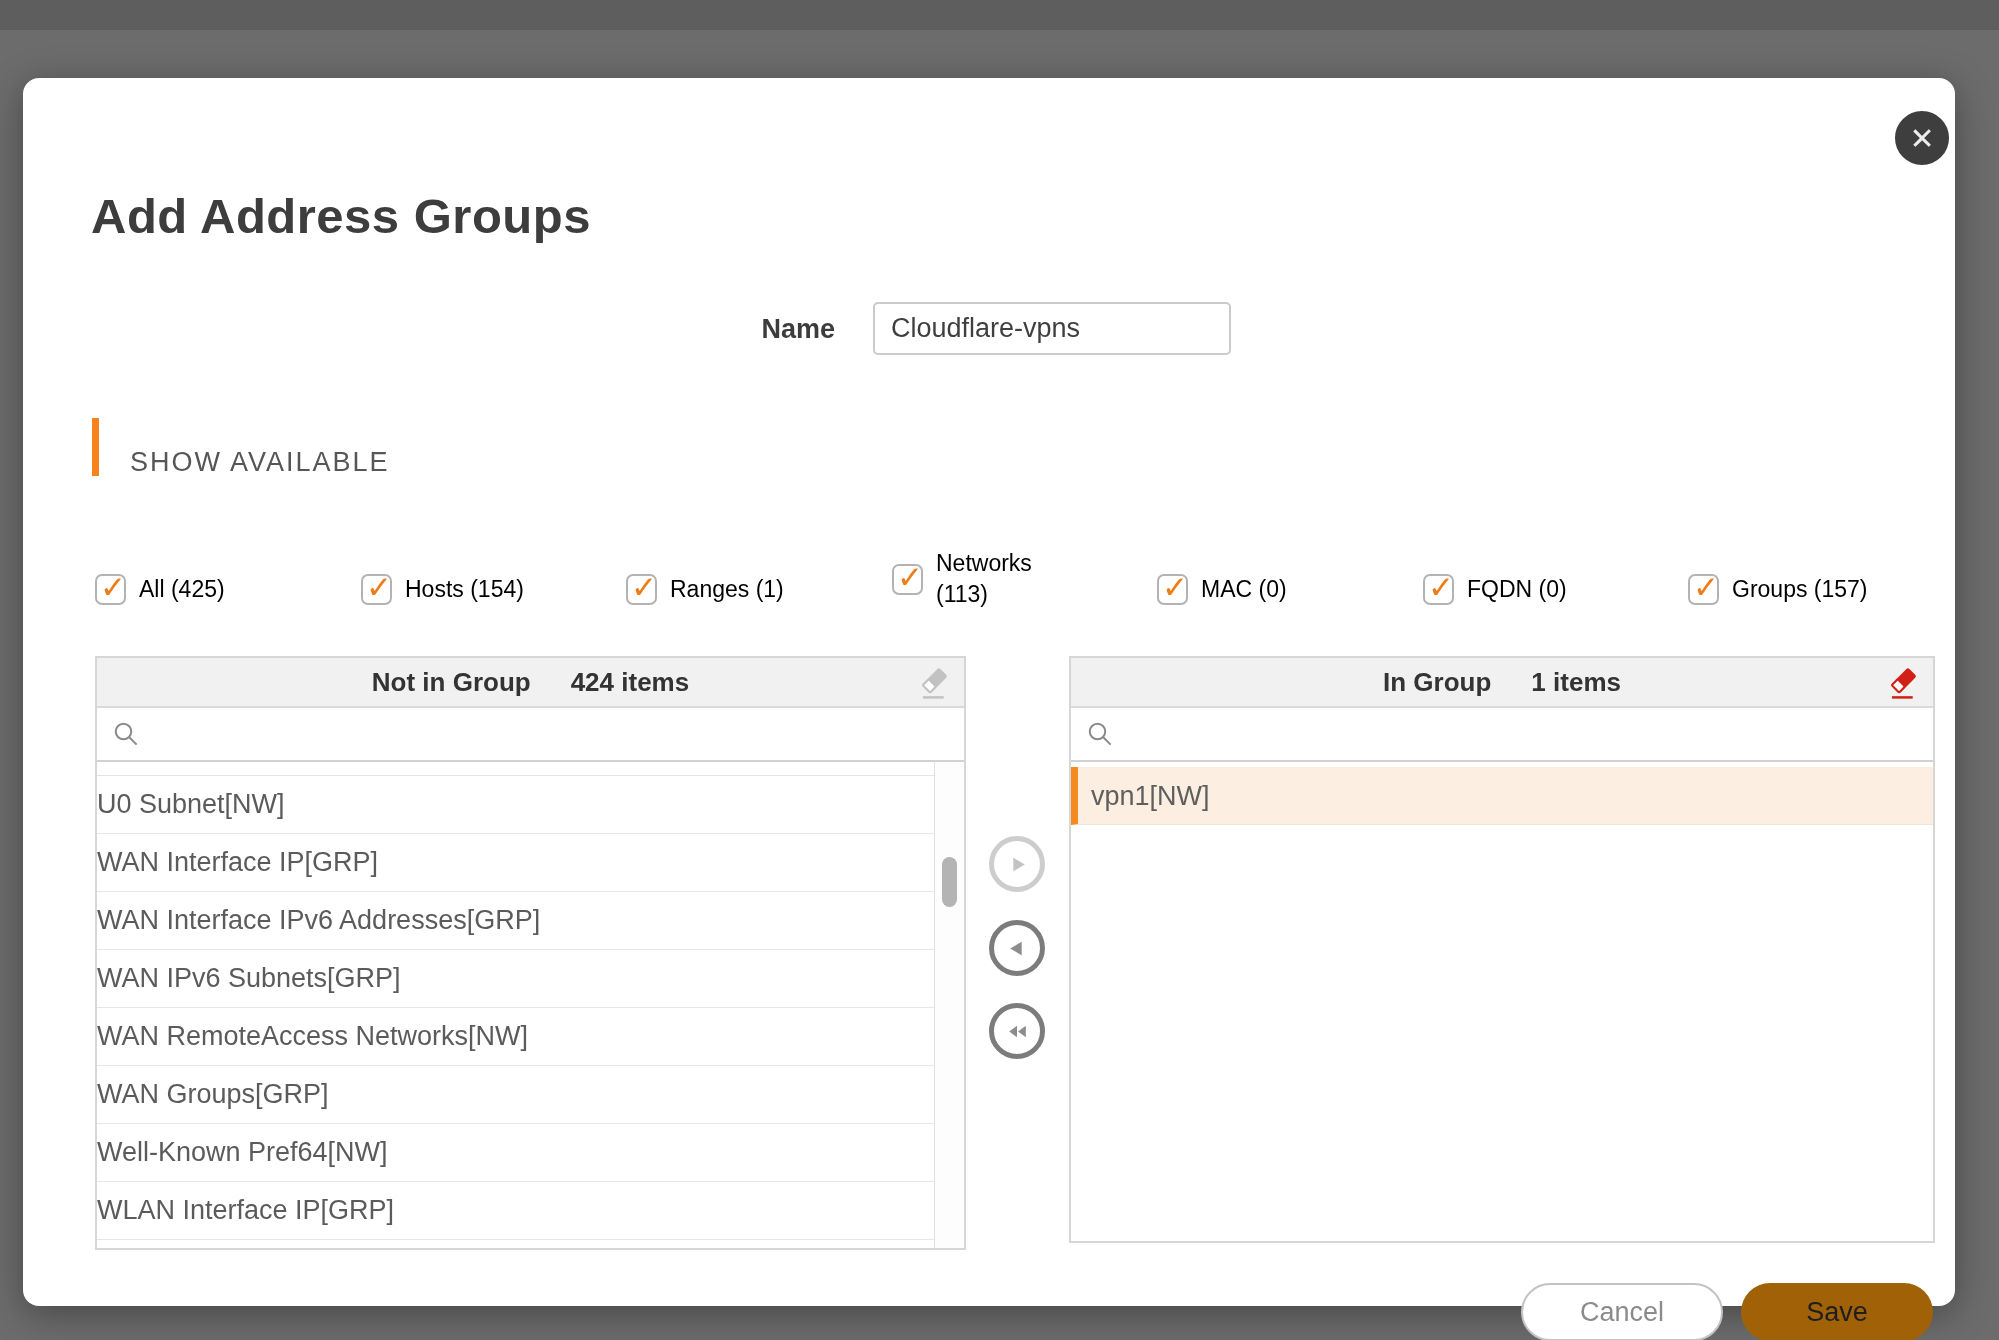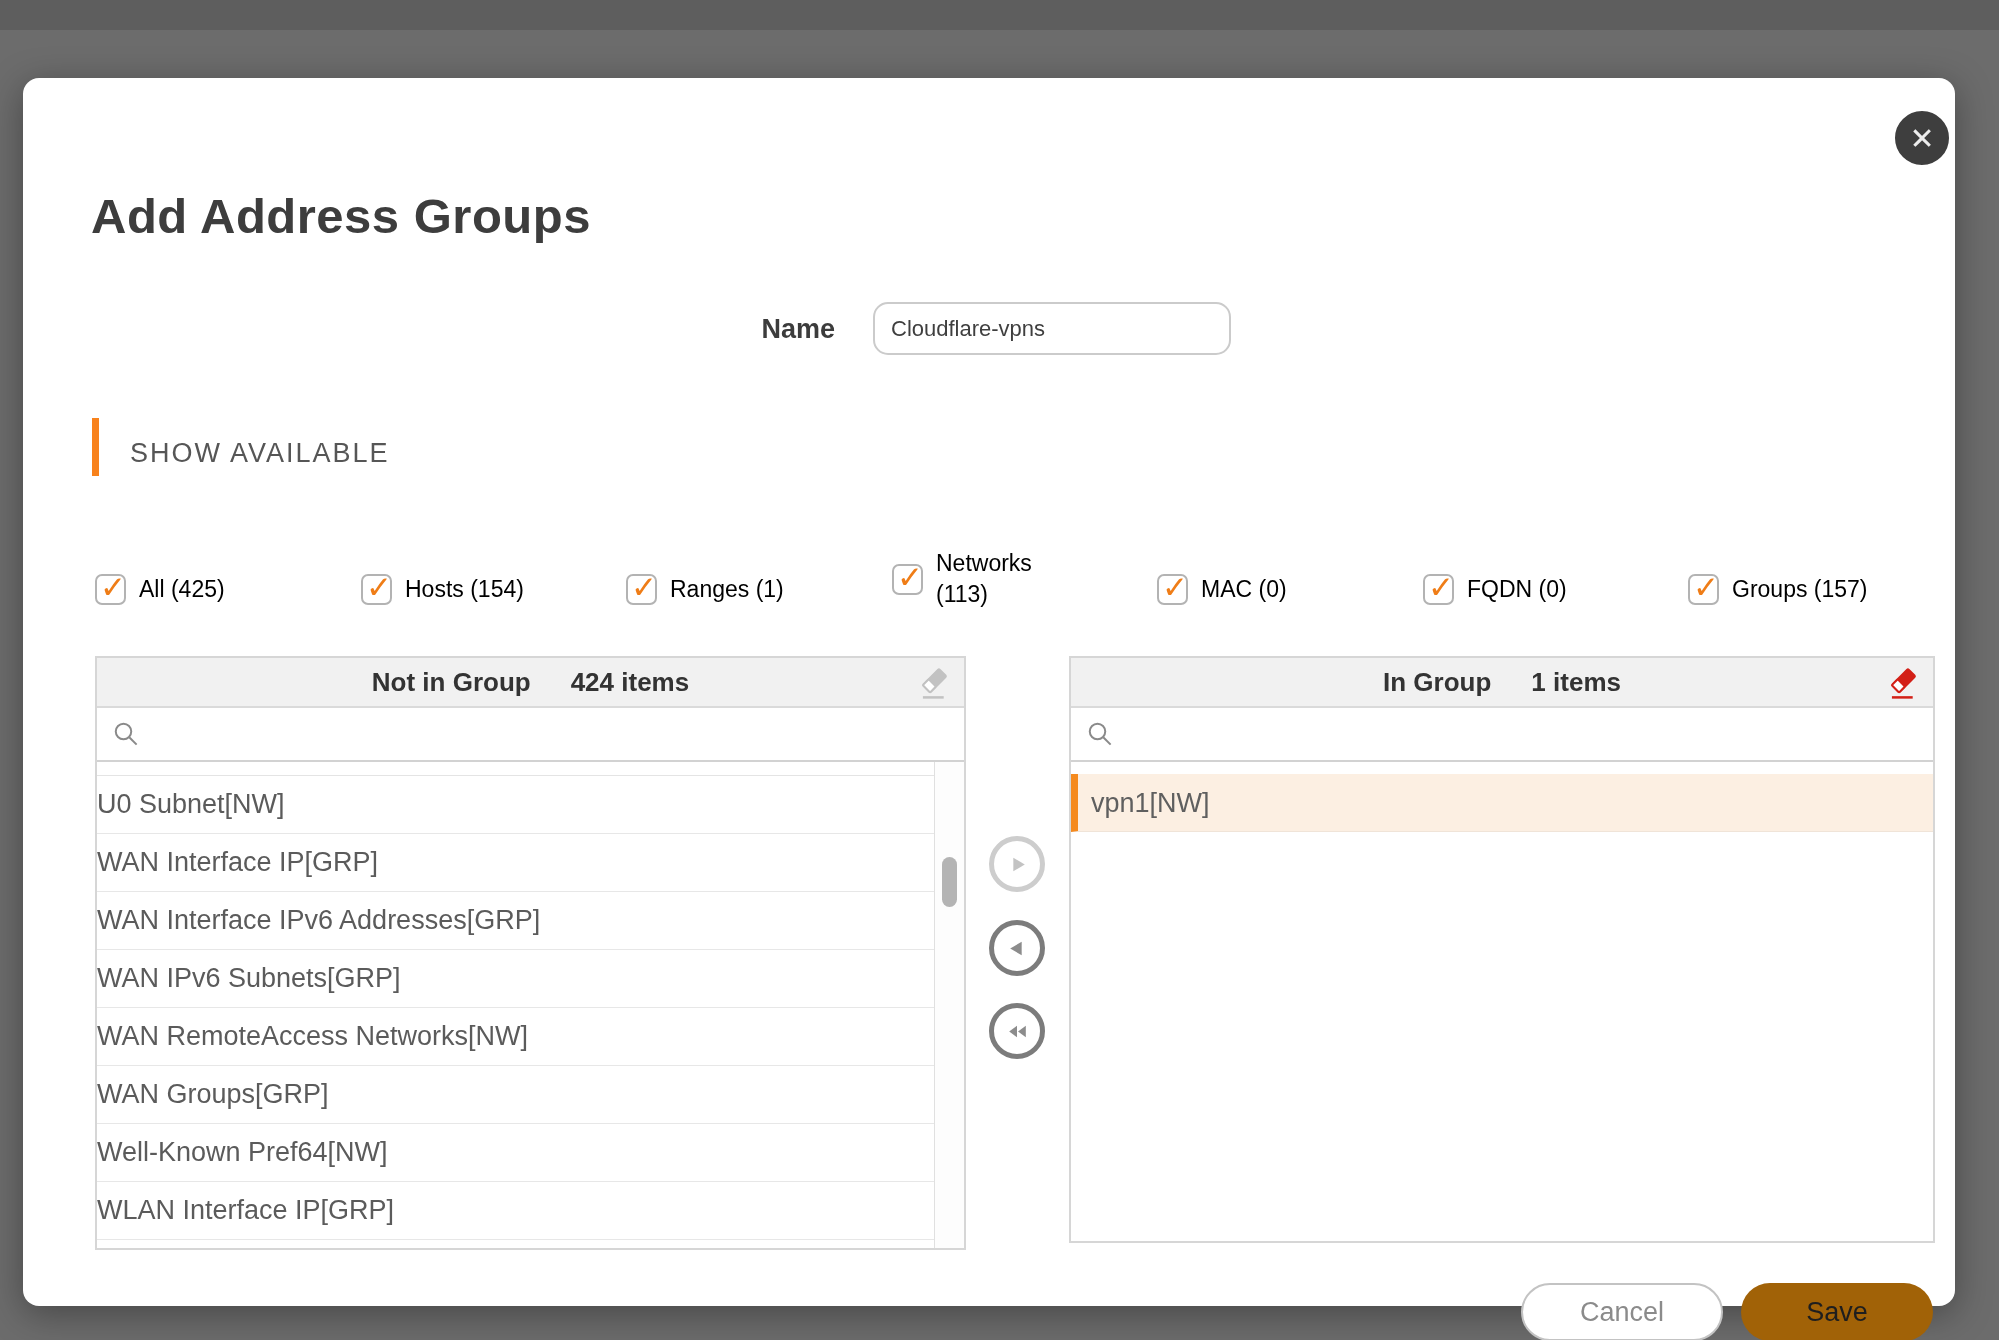--- a/index.html
+++ b/index.html
@@ -28,30 +28,30 @@
   .dialog-title {
     position: absolute; left: 68px; top: 110px;
     font-size: 49px; font-weight: 600; color: #3d3d3d; letter-spacing: 0.5px;
   }
   .name-label {
     position: absolute; left: 690px; top: 236px; width: 122px;
     text-align: right; font-size: 27px; font-weight: 700; color: #3c3c3c;
   }
   .name-input {
     position: absolute; left: 850px; top: 224px; width: 358px; height: 53px;
-    border: 2px solid #cbcbcb; border-radius: 15px;
-    font-size: 22px; color: #3f3f3f; padding: 16px 16px;
+    border: 2px solid #cbcbcb; border-radius: 5px;
+    font-size: 27px; color: #3f3f3f; padding: 16px 16px;
     font-family: inherit; outline: none; background: #fff;
   }
   .section-bar {
     position: absolute; left: 69px; top: 340px; width: 7px; height: 58px;
     background: #f8821c;
   }
   .section-heading {
-    position: absolute; left: 107px; top: 360px;
+    position: absolute; left: 107px; top: 369px;
     font-size: 27px; color: #565656; letter-spacing: 2px; font-weight: 400;
   }
   .filters { position: absolute; left: 72px; top: 462px; width: 1860px; height: 80px; }
   .filter-item {
     position: absolute; display: flex; align-items: center; gap: 13px;
     top: 34px; cursor: pointer;
   }
   .filter-item.two-line { top: 8px; }
   .checkbox {
     position: relative; width: 31px; height: 31px; flex: 0 0 31px;
@@ -106,21 +106,21 @@
   }
   .scroll-track {
     position: absolute; right: 0; top: 0; bottom: 0; width: 30px;
     background: #fdfdfd; border-left: 1px solid #e0e0e0;
   }
   .scroll-thumb {
     position: absolute; left: 7px; top: 95px; width: 15px; height: 50px;
     background: #b4b4b4; border-radius: 8px; cursor: grab;
   }
   .selected-row {
-    margin-top: 12px; height: 58px; line-height: 58px;
+    margin-top: 5px; height: 58px; line-height: 58px;
     background: #fcefe2; border-left: 7px solid #f58a1e;
     border-bottom: 1px solid #f0e4d8;
     padding-left: 13px; font-size: 27px; color: #5f5f5f; cursor: pointer;
   }
   .transfer-btn {
     position: absolute; left: 966px; width: 56px; height: 56px;
     border-radius: 50%; background: #fff;
     display: flex; align-items: center; justify-content: center;
     cursor: pointer; padding: 0;
   }

